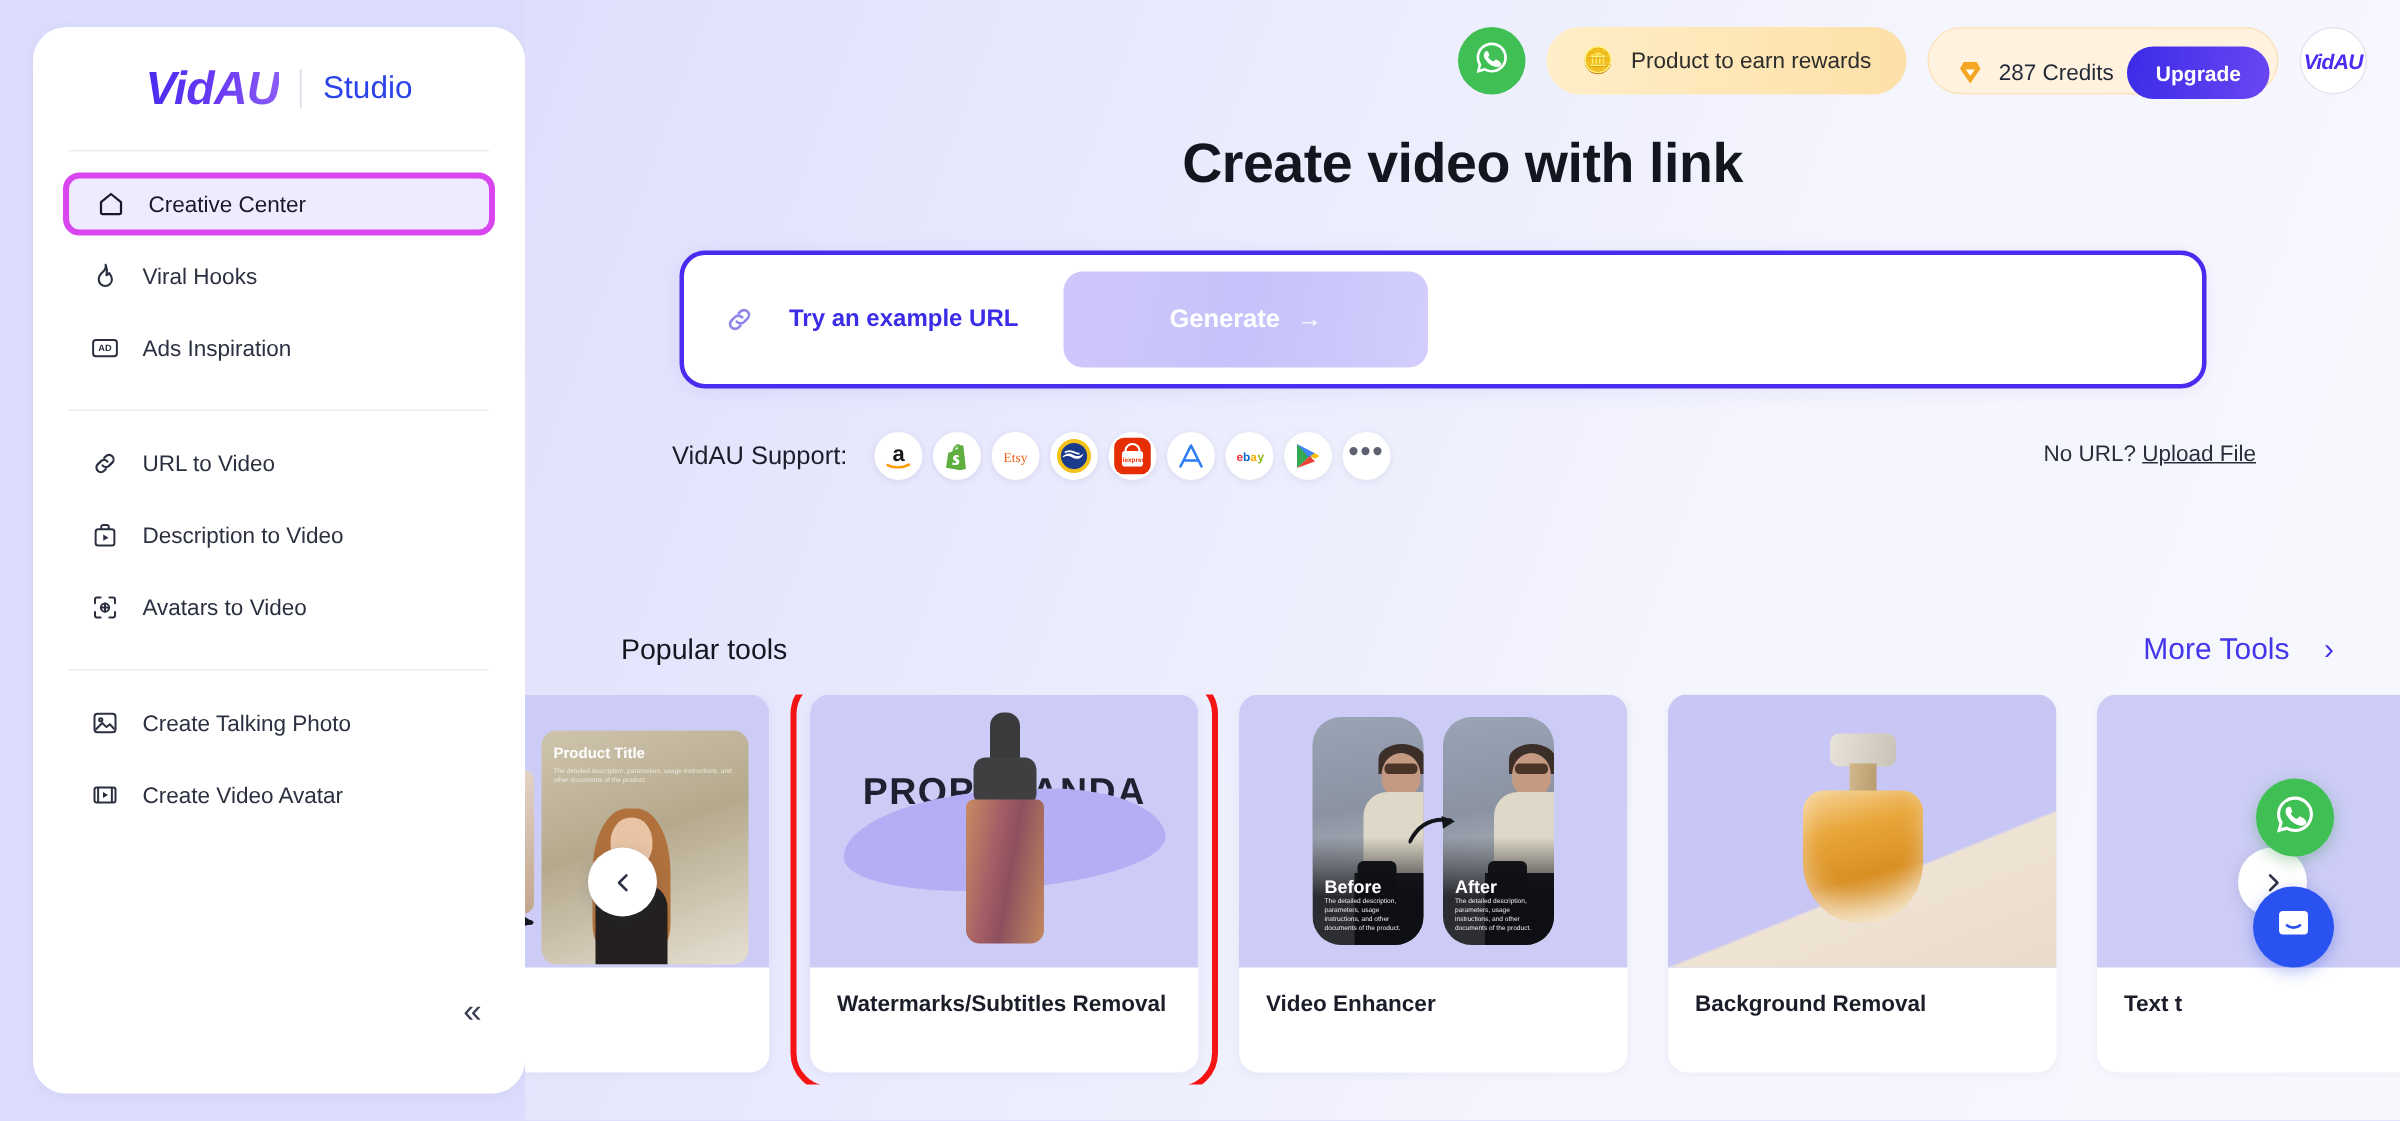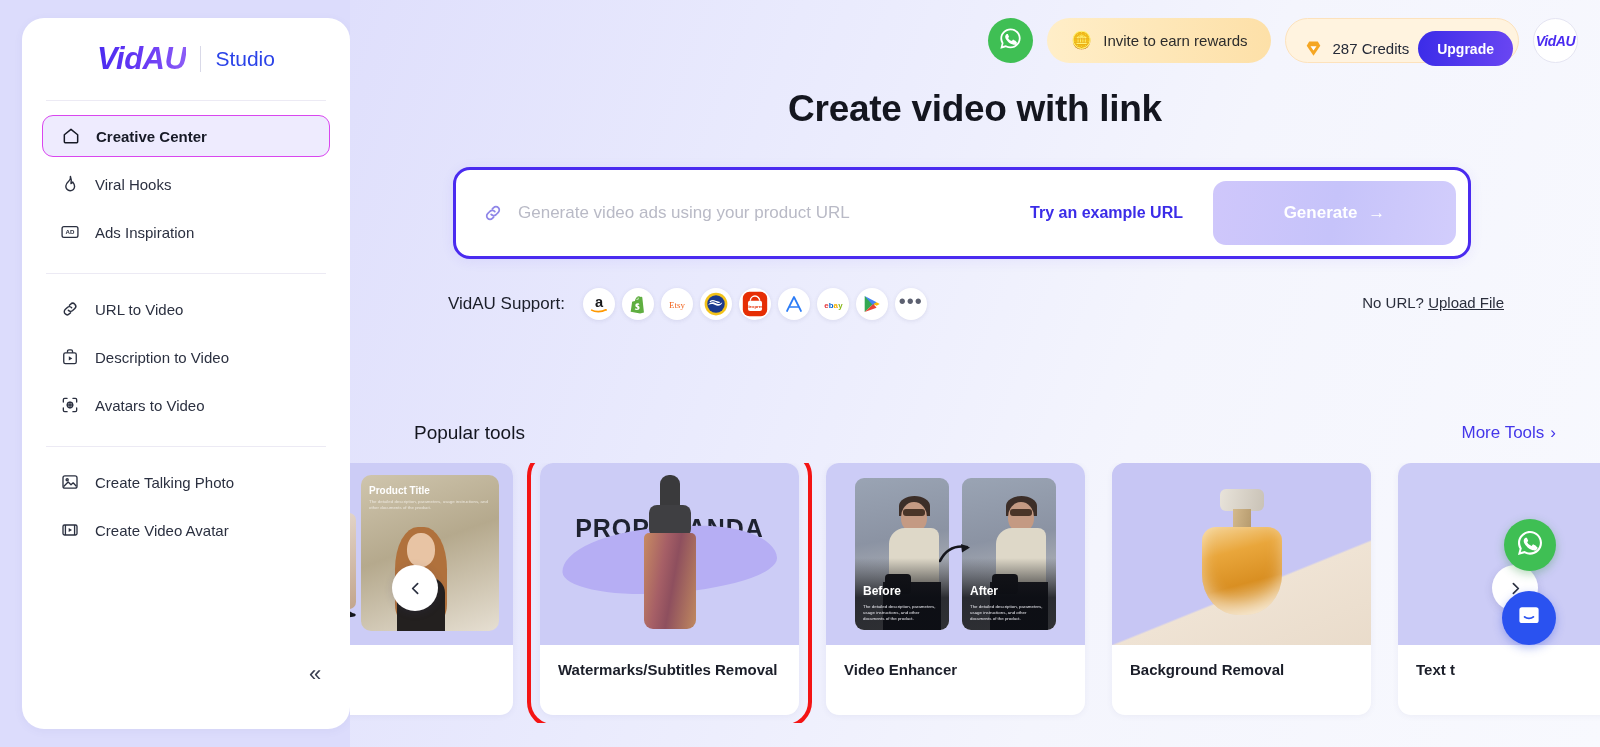--- a/index.html
+++ b/index.html
@@ -44,22 +44,22 @@
   .nav-item {
     display: flex; align-items: center; gap: 15px;
     height: 42px; padding: 0 18px;
     border-radius: 11px;
     font-size: 15px; color: #2b3040;
     cursor: pointer;
     margin-bottom: 6px;
   }
   .nav-item.active {
     background: #eeebfe;
-    border: 1px solid #d946ef;
-    font-weight: bold;
+    border: 4px solid #d946ef;
+    font-weight: normal;
     color: #171a26;
   }
   .nav-ico { width: 20px; height: 20px; flex: 0 0 20px; display: block; }
   .nav-ico svg { width: 20px; height: 20px; display: block; }
 
   .collapse-btn {
     position: absolute; right: 22px; bottom: 42px;
     width: 26px; height: 26px;
     display: flex; align-items: center; justify-content: center;
     color: #3a3f52; font-size: 22px; cursor: pointer;
@@ -193,22 +193,22 @@
   #no-url u { cursor: pointer; }
 
   
   #tools-head {
     position: absolute; left: 44px; top: 422px;
     right: 44px;
     display: flex; align-items: center; justify-content: space-between;
   }
   .tools-title { font-size: 19px; font-weight: normal; color: #14161f; margin-left: 20px; }
   .more-tools {
-    font-size: 17px; color: #4436ea; cursor: pointer;
-    display: flex; align-items: flex-end; gap: 6px;
+    font-size: 20px; color: #4436ea; cursor: pointer;
+    display: flex; align-items: flex-end; gap: 23px;
   }
 
   #carousel {
     position: absolute; left: 0; top: 463px; right: 0; height: 260px;
     overflow: hidden;
   }
   .track { display: flex; gap: 27px; padding-left: 44px; height: 100%; }
   .card {
     flex: 0 0 259px;
     background: #fff;
@@ -267,21 +267,21 @@
   .bottle .glass {
     position: absolute; left: 50%; transform: translateX(-50%);
     top: 58px; width: 52px; height: 96px;
     background: linear-gradient(100deg,#c78b62 0%,#a65f66 35%,#8e4f5e 55%,#c0895f 100%);
     border-radius: 5px 5px 9px 9px;
   }
 
   
   .ba-wrap { position: absolute; inset: 0; display: flex; align-items: center; justify-content: center; gap: 13px; }
   .ba-card {
-    width: 94px; height: 152px; border-radius: 9px; overflow: hidden;
+    width: 74px; height: 152px; border-radius: 19px; overflow: hidden;
     position: relative;
     background: linear-gradient(170deg,#9aa4b4 0%,#8b93a3 40%,#d8d5cf 100%);
   }
   .ba-card .person-head {
     position: absolute; left: 46px; top: 24px;
     width: 26px; height: 30px; border-radius: 50% 50% 45% 45%;
     background: #c49a83;
   }
   .ba-card .person-hair {
     position: absolute; left: 44px; top: 18px;
@@ -354,21 +354,21 @@
 
   
   .av-wrap { position: absolute; inset: 0; }
   .av-mini2 {
     position: absolute; left: 48px; top: 50px;
     width: 54px; height: 96px; border-radius: 7px;
     background: linear-gradient(160deg,#e8dcd2,#c2a58c);
     overflow: hidden;
   }
   .av-main {
-    position: absolute; right: 14px; top: 12px;
+    position: absolute; right: 14px; top: 24px;
     width: 138px; height: 156px; border-radius: 10px;
     background: linear-gradient(160deg,#cfc5ad 0%,#b5a98d 45%,#e6dfd2 100%);
     overflow: hidden;
   }
   .av-main .ptitle {
     position: absolute; left: 8px; top: 10px;
     font-size: 10px; font-weight: bold; color: #fff;
   }
   .av-main .pdesc {
     position: absolute; left: 8px; right: 10px; top: 24px;
@@ -529,21 +529,21 @@
     <div class="wa-btn">
       <span>
         <svg viewBox="0 0 32 32" fill="#fff">
           <path d="M16 4C9.4 4 4 9.3 4 15.9c0 2.1.6 4.1 1.6 5.8L4 28l6.5-1.7a12 12 0 0 0 5.5 1.4c6.6 0 12-5.3 12-11.9S22.6 4 16 4zm0 21.6c-1.8 0-3.5-.5-5-1.4l-.4-.2-3.8 1 1-3.7-.2-.4a9.6 9.6 0 0 1-1.5-5.1c0-5.3 4.4-9.7 9.9-9.7s9.9 4.3 9.9 9.7-4.4 9.8-9.9 9.8zm5.5-7.2c-.3-.2-1.8-.9-2-1-.3-.1-.5-.2-.7.1l-1 1.2c-.2.2-.4.3-.7.1-1.6-.8-2.7-1.4-3.8-3.2-.3-.5.3-.5.8-1.5.1-.2 0-.4 0-.5l-1-2.3c-.2-.6-.5-.5-.7-.5h-.6c-.2 0-.6.1-.9.4-.3.3-1.2 1.1-1.2 2.8s1.2 3.3 1.4 3.5c.2.2 2.4 3.7 5.9 5.1 2.2.9 3 1 4.1.8.7-.1 2-.8 2.2-1.6.3-.8.3-1.4.2-1.6-.1-.1-.3-.2-.6-.3z"></path>
         </svg>
       </span>
     </div>
 
     <div class="invite-pill">
       <span class="invite-ico">🪙</span>
-      <span>Invite to earn rewards</span>
+      <span>Product to earn rewards</span>
     </div>
 
     <div class="credits-pill">
       <span class="diamond-ico">
         <svg viewBox="0 0 24 24" width="19" height="19">
           <path d="M3.4 8.6 12 21 20.6 8.6 17.4 3H6.6z" fill="#f5a623"></path>
           <path d="M8.2 9.2 12 14.6l3.8-5.4z" fill="#fff"></path>
         </svg>
       </span>
       <span class="credits-text">287 Credits</span>
@@ -557,21 +557,20 @@
 
   <h1 id="hero-title">Create video with link</h1>
 
   <div id="url-bar">
     <span class="link-ico">
       <svg viewBox="0 0 24 24" fill="none" stroke="#8f86e8" stroke-width="1.9" stroke-linecap="round">
         <path d="M10 13.5a3.6 3.6 0 0 0 5.2.4l2.6-2.6a3.6 3.6 0 0 0-5.1-5.1l-1.4 1.4"></path>
         <path d="M14 10.5a3.6 3.6 0 0 0-5.2-.4l-2.6 2.6a3.6 3.6 0 0 0 5.1 5.1l1.4-1.4"></path>
       </svg>
     </span>
-    <input class="url-input" type="text" placeholder="Generate video ads using your product URL" style="">
     <span class="example-link">Try an example URL</span>
     <button class="generate-btn">
       <span>Generate</span>
       <span>→</span>
     </button>
   </div>
 
   <div id="support-row">
     <span class="support-label">VidAU Support:</span>
     <div class="plat-list">

